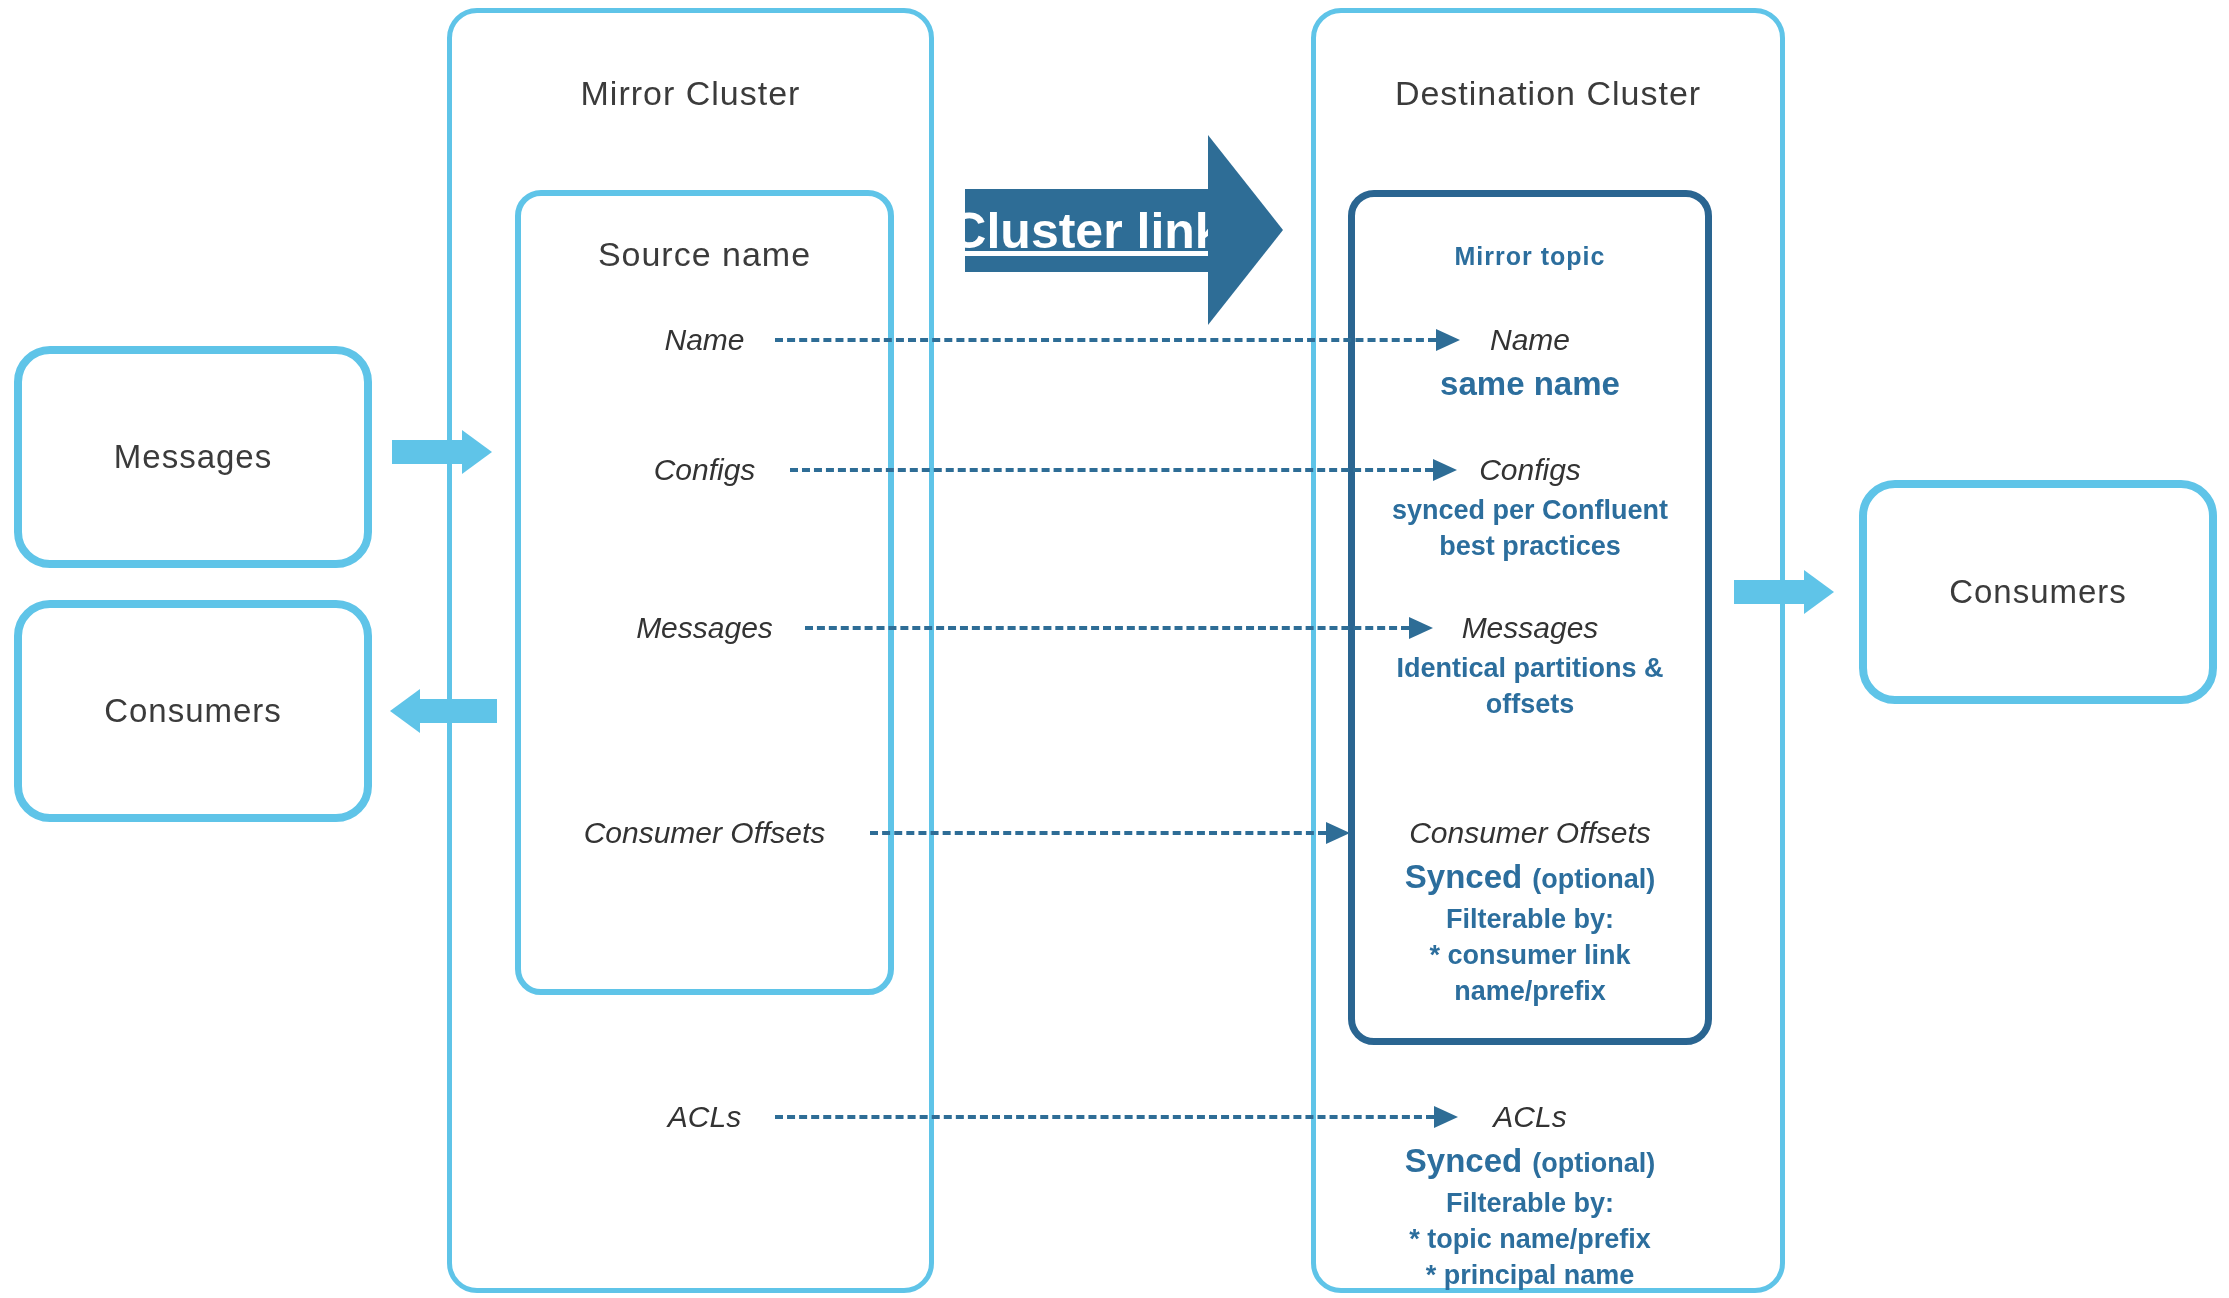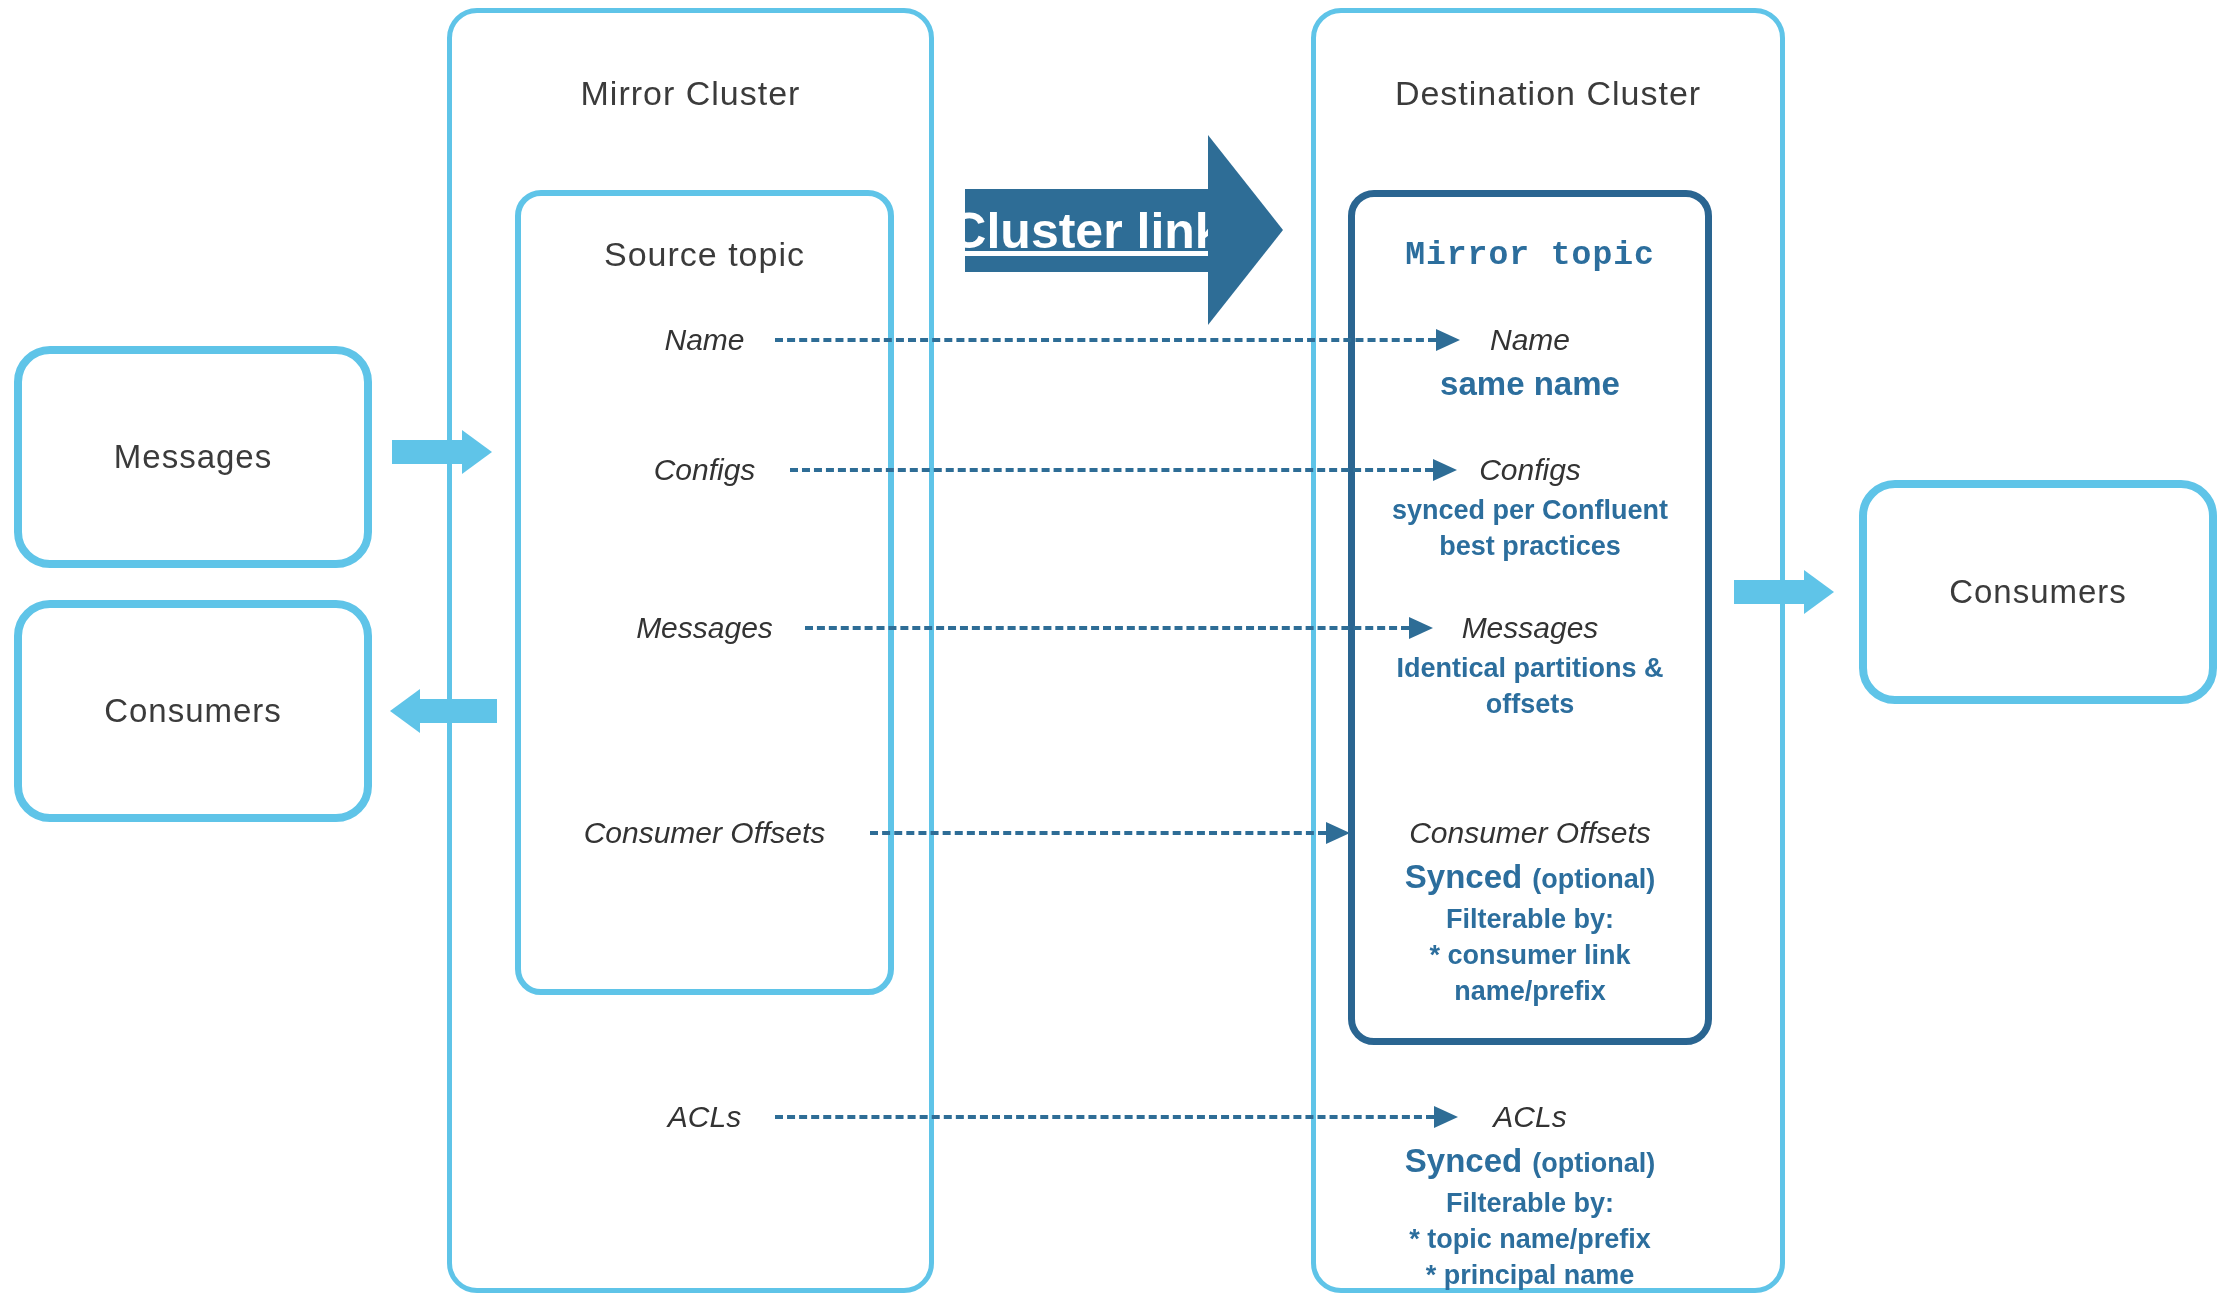--- a/index.html
+++ b/index.html
@@ -19,21 +19,21 @@
   .cluster{border:5px solid var(--light);border-radius:30px;z-index:1;}
   .topic{border:6px solid var(--light);border-radius:26px;z-index:2;}
   .mirror{border:7px solid var(--mirror-border);border-radius:26px;z-index:2;}
   .actor{border:8px solid var(--light);border-radius:36px;z-index:2;
          display:flex;align-items:center;justify-content:center;}
   .actor .actor-label{font-size:33px;letter-spacing:1px;color:var(--tdark);}
   .cluster-title,.topic-title{
     position:absolute;left:0;right:0;text-align:center;height:44px;line-height:44px;
     font-size:34px;letter-spacing:1px;color:var(--tdark);
   }
-  .mirror .topic-title{color:var(--tblue);font-weight:700;font-size:33px;font-family:Liberation Mono, monospace;}
+  .mirror .topic-title{color:var(--tblue);font-weight:700;font-size:25px;}
   
   .clink-body{
     position:absolute;left:965px;top:189px;width:243px;height:83px;background:var(--dark);
     display:flex;align-items:center;justify-content:center;z-index:4;
   }
   .clink-body .clink-label{color:#ffffff;font-size:50px;font-weight:700;white-space:nowrap;text-decoration:underline;}
   .clink-head{
     position:absolute;left:1208px;top:135px;width:0;height:0;z-index:4;
     border-top:95px solid transparent;border-bottom:95px solid transparent;
     border-left:75px solid var(--dark);
@@ -69,21 +69,21 @@
 
   <div class="box cluster" style="left:447px;top:8px;width:487px;height:1285px;">
     <div class="cluster-title" style="top:58px">Mirror Cluster</div>
   </div>
 
   <div class="box cluster" style="left:1311px;top:8px;width:474px;height:1285px;">
     <div class="cluster-title" style="top:58px">Destination Cluster</div>
   </div>
 
   <div class="box topic" style="left:515px;top:190px;width:379px;height:805px;">
-    <div class="topic-title" style="top:36px">Source topic</div>
+    <div class="topic-title" style="top:36px">Source name</div>
   </div>
 
   <div class="box mirror" style="left:1348px;top:190px;width:364px;height:855px;">
     <div class="topic-title" style="top:37px">Mirror topic</div>
   </div>
 
   <div class="box actor" style="left:14px;top:346px;width:358px;height:222px;">
     <span class="actor-label">Messages</span>
   </div>
 

